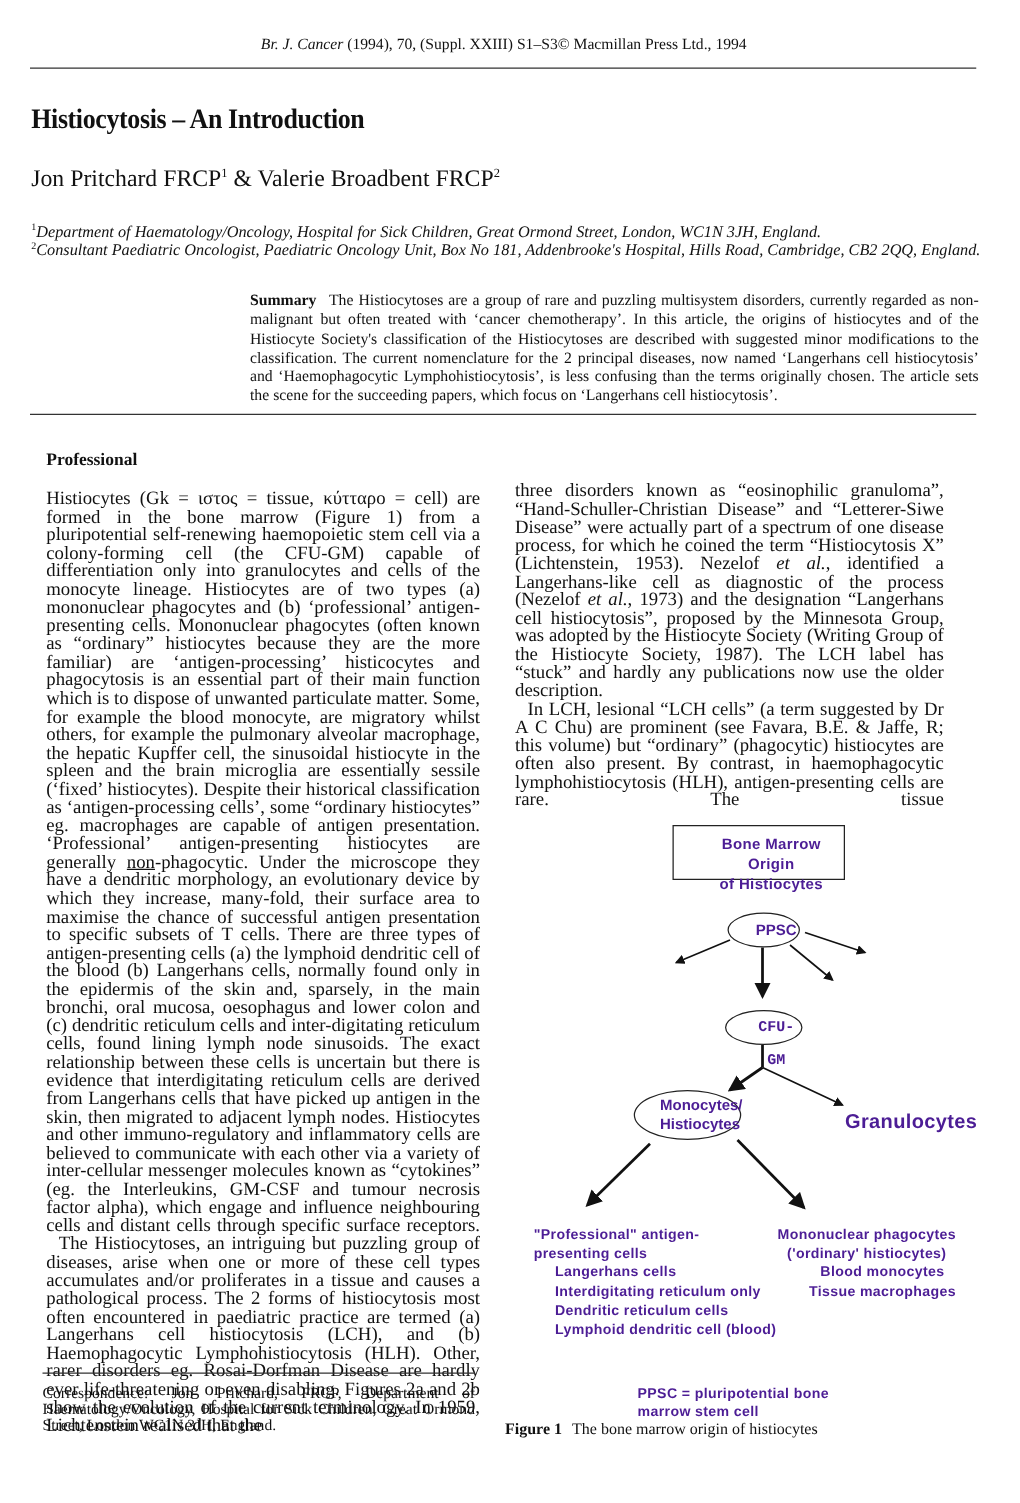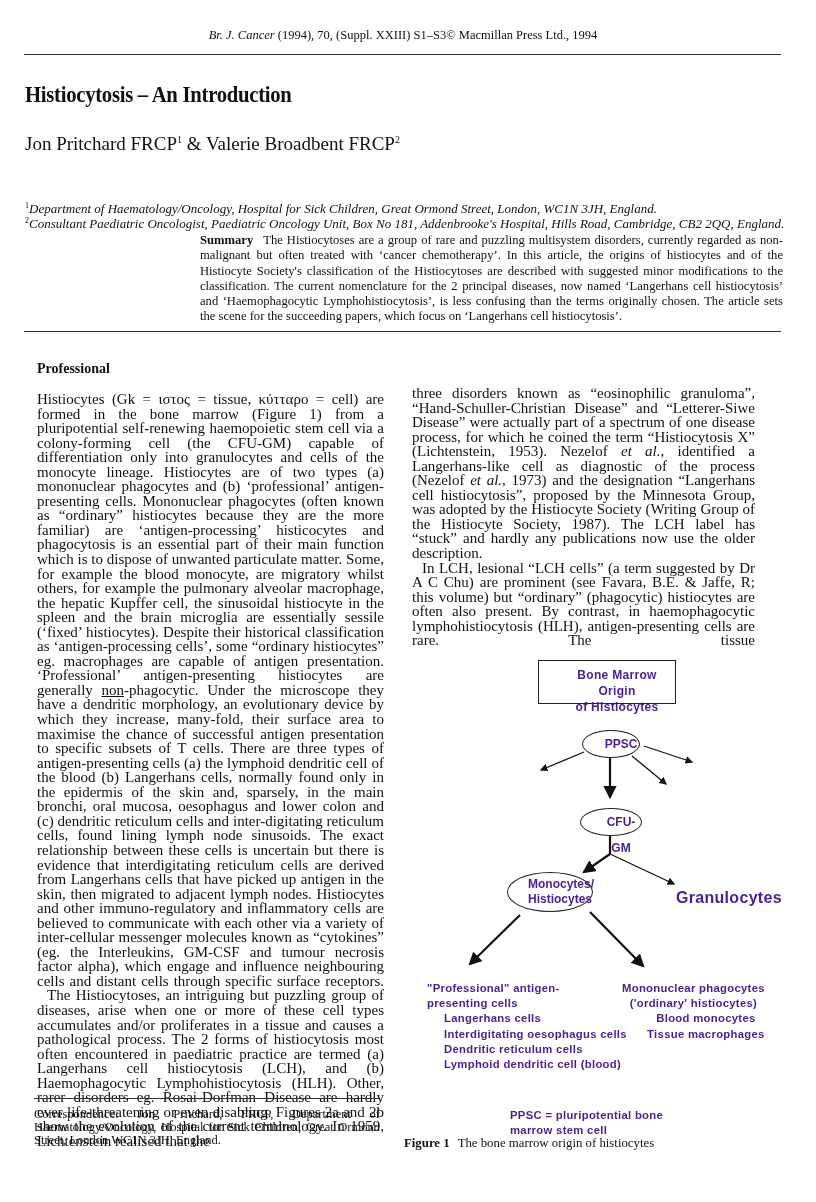--- a/index.html
+++ b/index.html
@@ -4,21 +4,21 @@
 <style>
   html, body { margin:0; padding:0; background:#ffffff; }
   body { width:816px; height:1202px; position:relative; overflow:hidden; color:#111; font-family:"Liberation Serif", serif; }
   .abs { position:absolute; }
   .running-head { top:28px; left:25px; width:756px; font-size:12.5px; display:flex; justify-content:center; }
   .running-head .journal { font-style:italic; }
   .rule { position:absolute; height:0; border-top:1.3px solid #333; }
   .title { top:82px; left:25px; font-size:22.5px; font-weight:bold; letter-spacing:-0.3px; font-family:"Liberation Serif", serif; transform:scaleX(0.92); transform-origin:left; }
   .authors { top:133px; left:25px; font-size:19px; }
   .authors sup { font-size:10px; }
-  .affil { left:25px; font-size:13px; font-style:italic; line-height:16px; width:770px;margin-top:24px; }
+  .affil { left:25px; font-size:13px; font-style:italic; line-height:16px; width:770px; }
   .affil sup { font-size:8px; font-style:normal; }
   .summary { top:233px; left:200px; width:583px; font-size:12.6px; line-height:15.3px; text-align:justify; }
   .summary b { font-weight:bold; margin-right:10px; }
   .section-head { top:361px; left:37px; font-size:14px; font-weight:bold; }
   .col { font-size:15px; line-height:14.55px; text-align:justify; text-align-last:justify; }
   .col p { margin:0; }
   .col p.last { text-align-last:left; }
   .col p.indent { text-indent:10px; }
   .col-left { top:392px; left:37px; width:347px; }
   .col-right { top:386px; left:412px; width:343px; }
@@ -91,32 +91,32 @@
       <line x1="610" y1="836" x2="610" y2="854" stroke-width="2.2"></line>
       <line x1="610" y1="854" x2="584" y2="872" stroke-width="2.2" marker-end="url(#ah)"></line>
       <line x1="610" y1="854" x2="674" y2="884" stroke-width="1.3" marker-end="url(#ah)"></line>
 
       <line x1="520" y1="915" x2="470" y2="964" stroke-width="2.2" marker-end="url(#ah)"></line>
       <line x1="590" y1="912" x2="643" y2="966" stroke-width="2.2" marker-end="url(#ah)"></line>
     </g>
   </svg>
 
   <div class="abs fig ellipse" style="left:582px;top:730px;width:58px;height:28px;line-height:26px;">PPSC</div>
-  <div class="abs fig ellipse" style="left:580px;top:808px;width:62px;height:28px;line-height:26px;">CFU-GM</div>
+  <div class="abs fig ellipse" style="left:580px;top:808px;width:62px;height:28px;line-height:26px;font-family:Liberation Mono, monospace;">CFU-GM</div>
   <div class="abs fig ellipse" style="left:507px;top:872px;width:86px;height:40px;line-height:15px;padding-top:4px;">
     <div>Monocytes/</div>
     <div>Histiocytes</div>
   </div>
   <div class="abs fig" style="left:656px;top:889px;font-size:16px;letter-spacing:0.3px;">Granulocytes</div>
 
   <div class="abs fig fig-text" style="left:407px;top:981px;">
     <div>"Professional" antigen-</div>
     <div>presenting cells</div>
     <div style="padding-left:17px;">Langerhans cells</div>
-    <div style="padding-left:17px;">Interdigitating oesophagus cells</div>
+    <div style="padding-left:17px;">Interdigitating reticulum only</div>
     <div style="padding-left:17px;">Dendritic reticulum cells</div>
     <div style="padding-left:17px;">Lymphoid dendritic cell (blood)</div>
   </div>
 
   <div class="abs fig fig-text" style="left:602px;top:981px;text-align:center;">
     <div>Mononuclear phagocytes</div>
     <div>('ordinary' histiocytes)</div>
     <div style="padding-left:25px;">Blood monocytes</div>
     <div style="padding-left:25px;">Tissue macrophages</div>
   </div>

